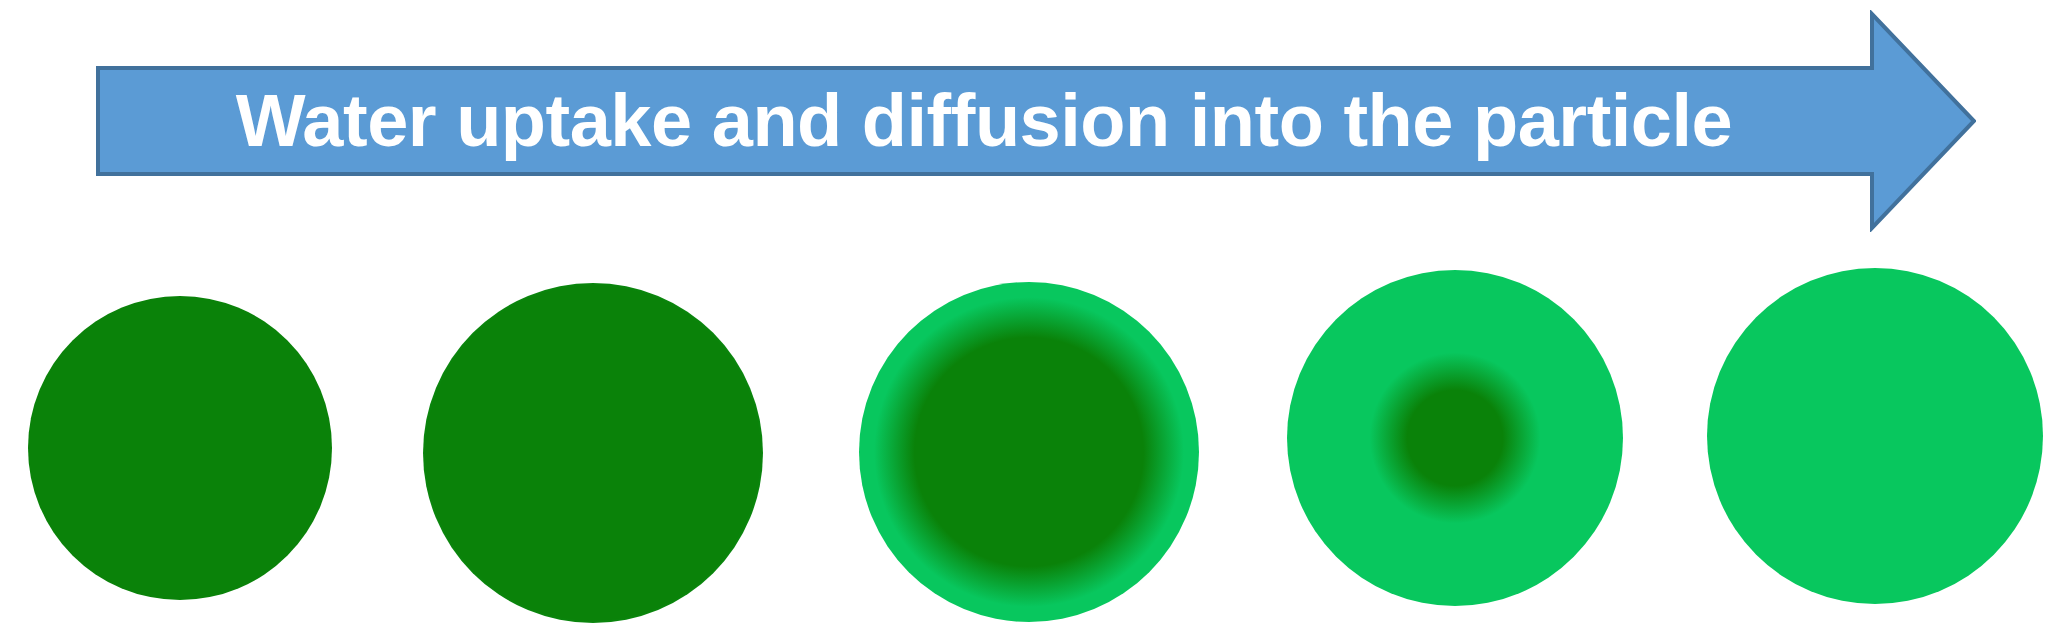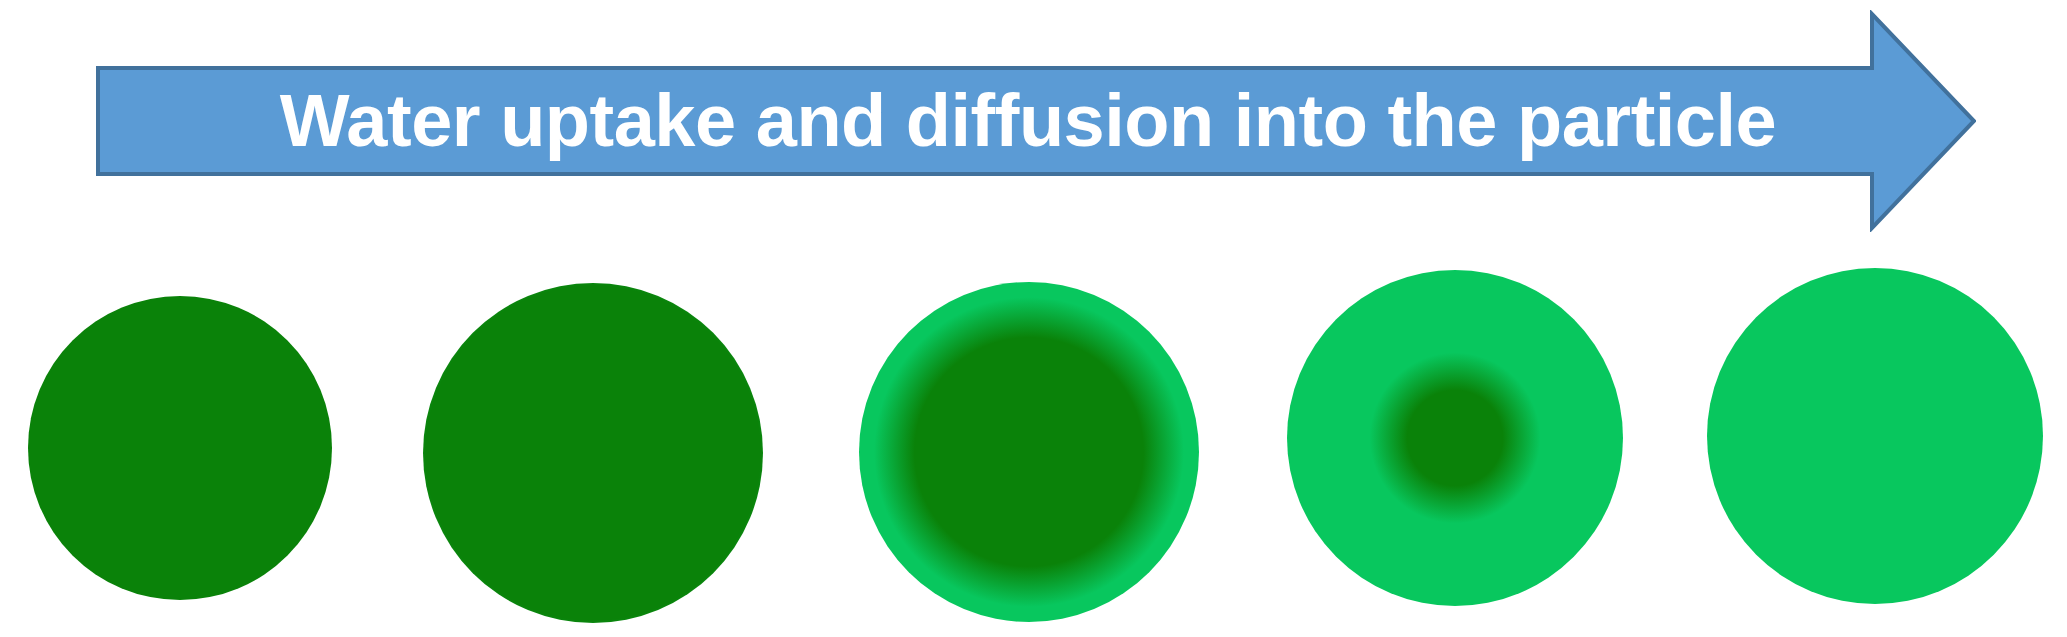--- a/index.html
+++ b/index.html
@@ -59,21 +59,21 @@
 </style>
 </head>
 <body>
 
 <div id="canvas" style="background: rgb(255, 255, 255);">
 
   <div id="arrow-banner">
     <svg viewBox="0 0 1880 222" preserveAspectRatio="none">
       <polygon id="arrow-poly" points="2,58 1776,58 1776,4 1878,111 1776,218 1776,164 2,164" fill="#5B9BD5" stroke="#41719C" stroke-width="4" stroke-linejoin="miter"></polygon>
     </svg>
-    <div id="arrow-label" style="color: rgb(255, 255, 255); margin-left: 44px;">Water uptake and diffusion into the particle</div>
+    <div id="arrow-label" style="color: rgb(255, 255, 255);">Water uptake and diffusion into the particle</div>
   </div>
 
   <div class="particle" id="p1" style="left: 28px; top: 296px; width: 304px; height: 304px; background: rgb(10, 130, 9);"></div>
   <div class="particle" id="p2" style="left: 423px; top: 283px; width: 340px; height: 340px; background: radial-gradient(circle, rgb(10, 130, 9) 0%, rgb(10, 130, 9) 69.6%, rgb(8, 199, 94) 86.4%, rgb(8, 199, 94) 100%);"></div>
   <div class="particle" id="p3" style="left: 859px; top: 282px; width: 340px; height: 340px; background: radial-gradient(circle, rgb(10, 130, 9) 0%, rgb(10, 130, 9) 47.6%, rgb(8, 199, 94) 64.4%, rgb(8, 199, 94) 100%);"></div>
   <div class="particle" id="p4" style="left: 1287px; top: 270px; width: 336px; height: 336px; background: radial-gradient(circle, rgb(10, 130, 9) 0%, rgb(10, 130, 9) 20.1%, rgb(8, 199, 94) 35.9%, rgb(8, 199, 94) 100%);"></div>
   <div class="particle" id="p5" style="left: 1707px; top: 268px; width: 336px; height: 336px; background: rgb(8, 199, 94);"></div>
 
 </div>
 

